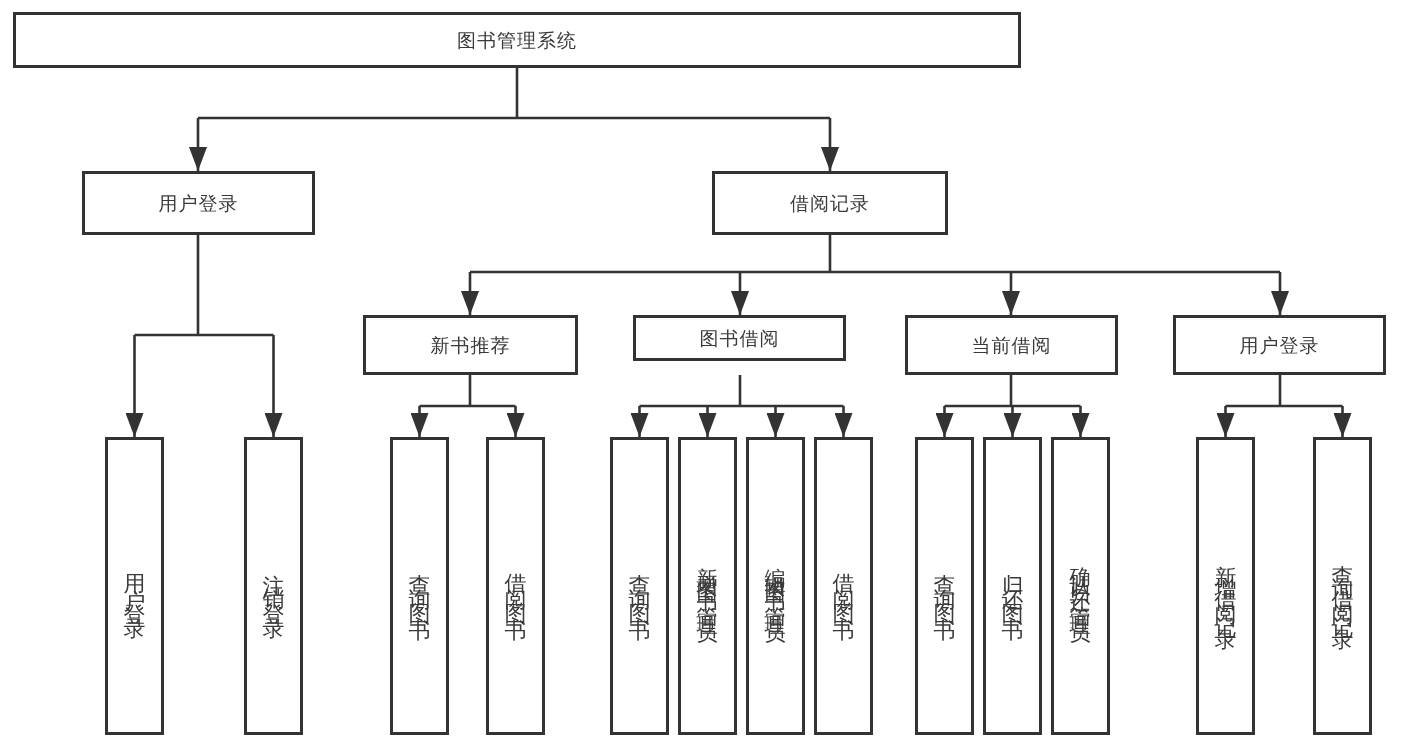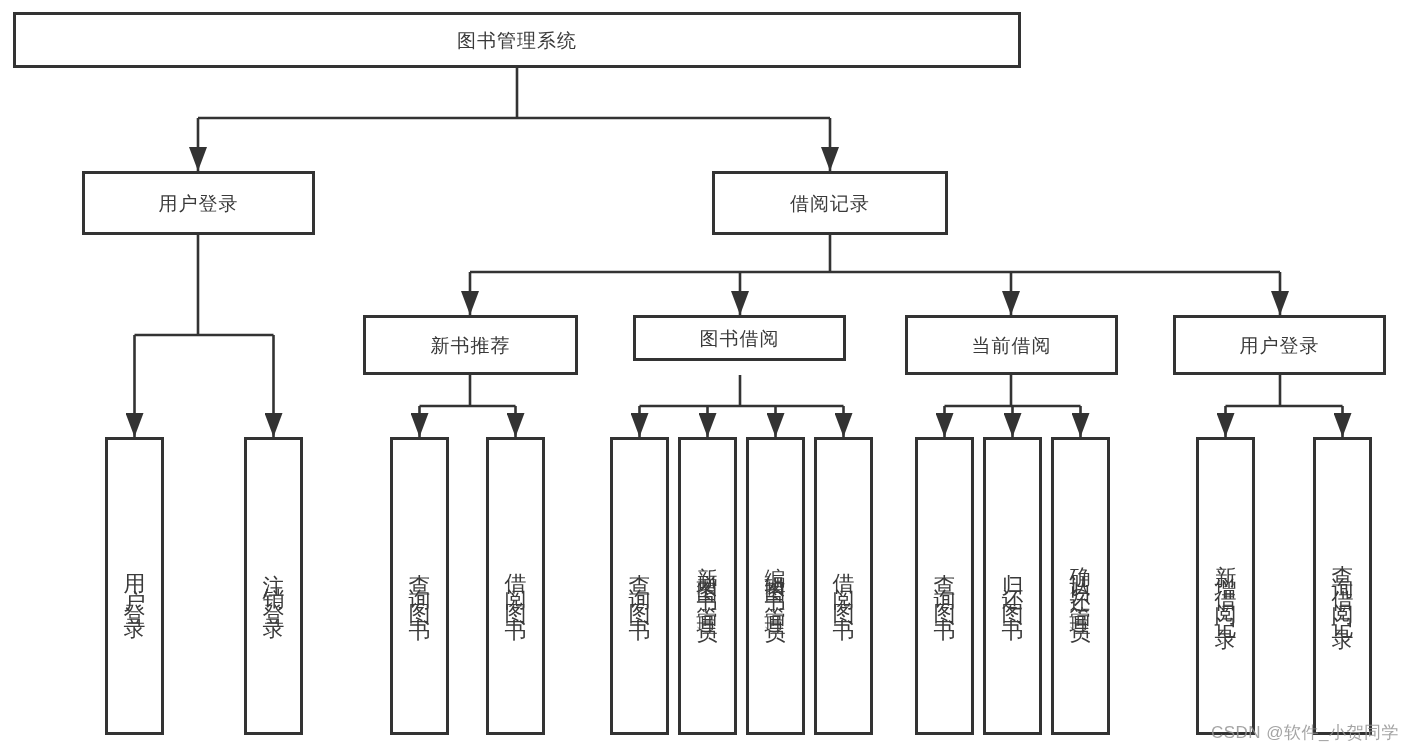--- a/index.html
+++ b/index.html
@@ -126,15 +126,14 @@
   <div class="box v long" style="left:746px; top:437px; width:59px; height:298px;">编辑图书（管理员）</div>
   <div class="box v" style="left:814px; top:437px; width:59px; height:298px;">借阅图书</div>
 
   <div class="box v" style="left:915px; top:437px; width:59px; height:298px;">查询图书</div>
   <div class="box v" style="left:983px; top:437px; width:59px; height:298px;">归还图书</div>
   <div class="box v long" style="left:1051px; top:437px; width:59px; height:298px;">确认归还（管理员）</div>
 
   <div class="box v mid" style="left:1196px; top:437px; width:59px; height:298px;">新增借阅记录</div>
   <div class="box v mid" style="left:1313px; top:437px; width:59px; height:298px;">查询借阅记录</div>
 
-  <div class="watermark">CSDN @软件_小贺同学</div>
 
 </div>
 
 </body></html>

